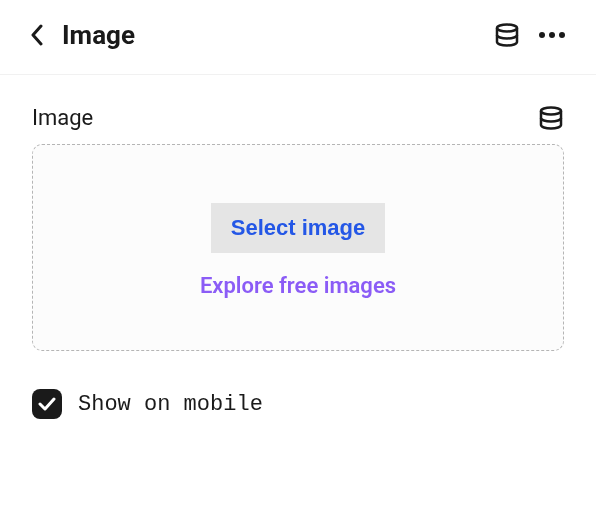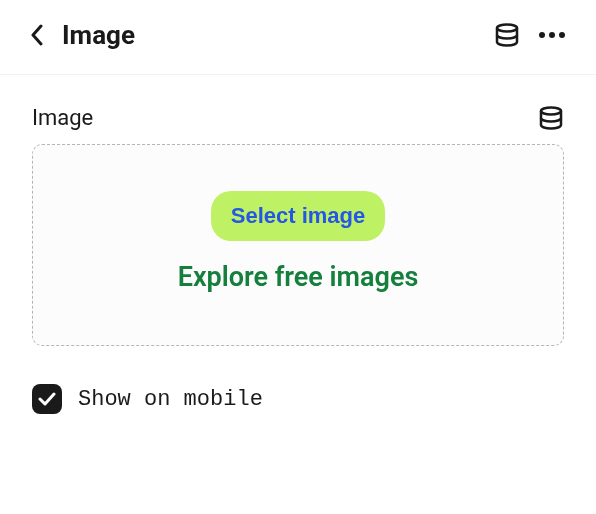--- a/index.html
+++ b/index.html
@@ -66,32 +66,33 @@
       border: 1px dashed #b5b5b5;
       border-radius: 10px;
       background: #fcfcfc;
       padding: 46px 20px 52px 20px;
       display: flex;
       flex-direction: column;
       align-items: center;
       gap: 20px;
     }
     .select-image-button {
-      background: #bef264;
+      background: #e5e5e5;
       border: none;
-      border-radius: 20px;
+      border-radius: 0;
       color: #2457e6;
       font-size: 22px;
       font-weight: 600;
       padding: 12px 20px;
       cursor: pointer;
+      margin-top: 12px;
     }
     .explore-link {
-      color: #15803d;
-      font-size: 27px;
+      color: #8b5cf6;
+      font-size: 22px;
       font-weight: 600;
       cursor: pointer;
       text-decoration: none;
     }
     .checkbox-row {
       display: flex;
       align-items: center;
       gap: 16px;
       margin-top: 38px;
     }

